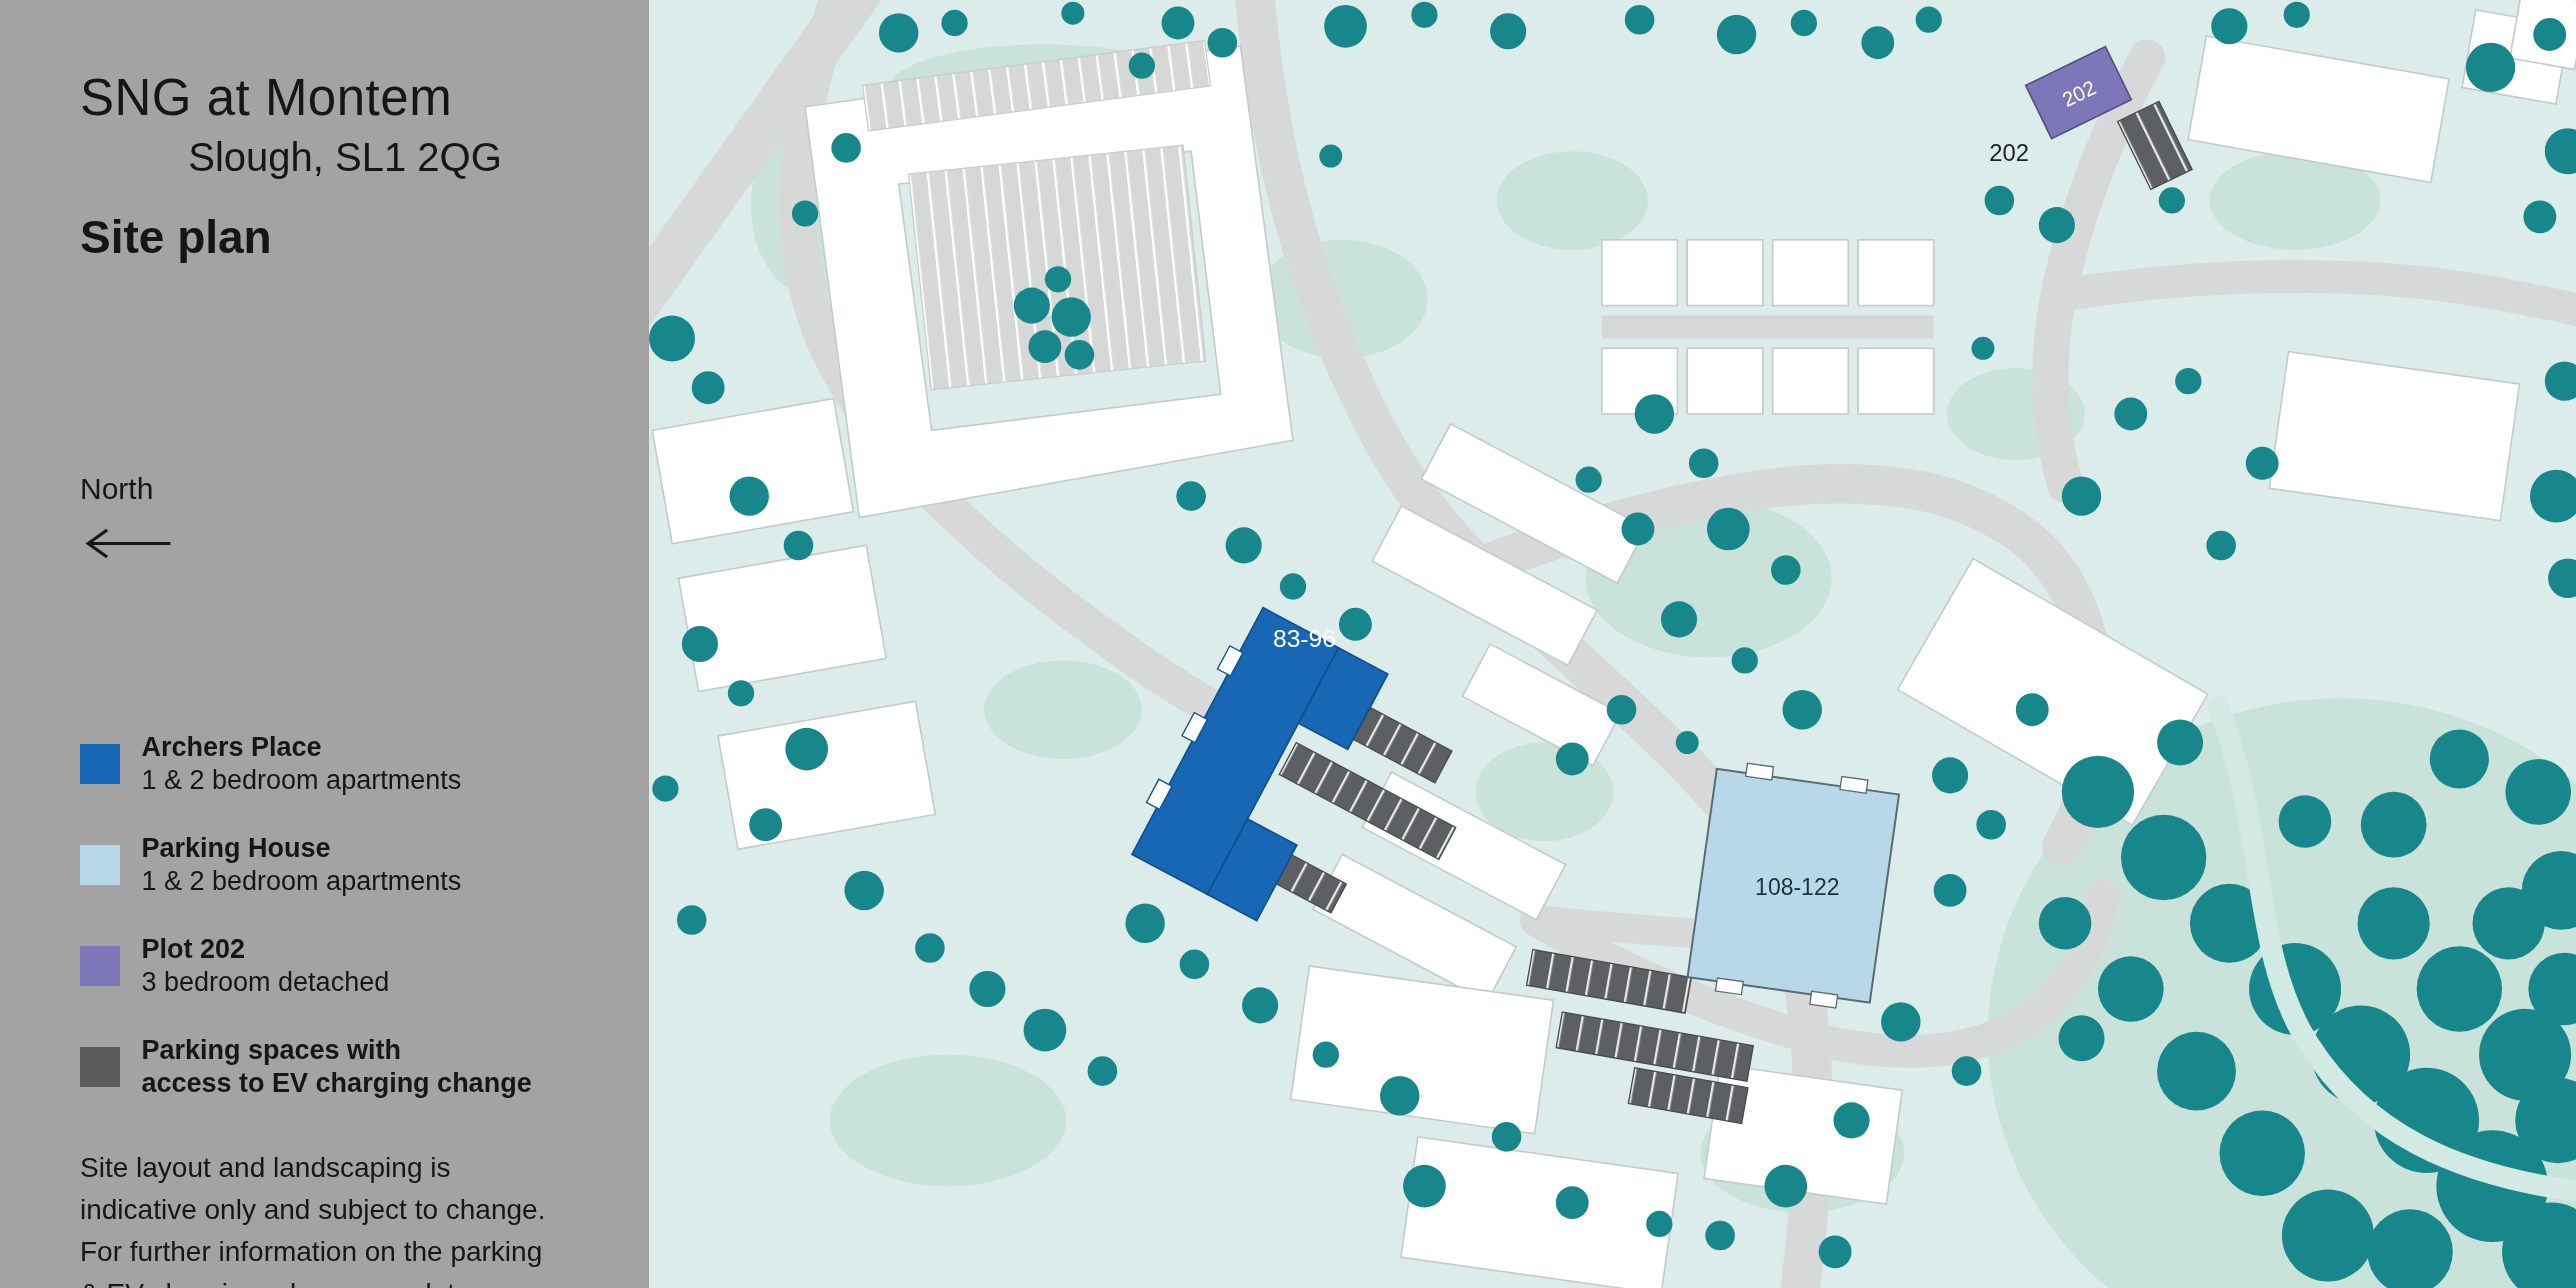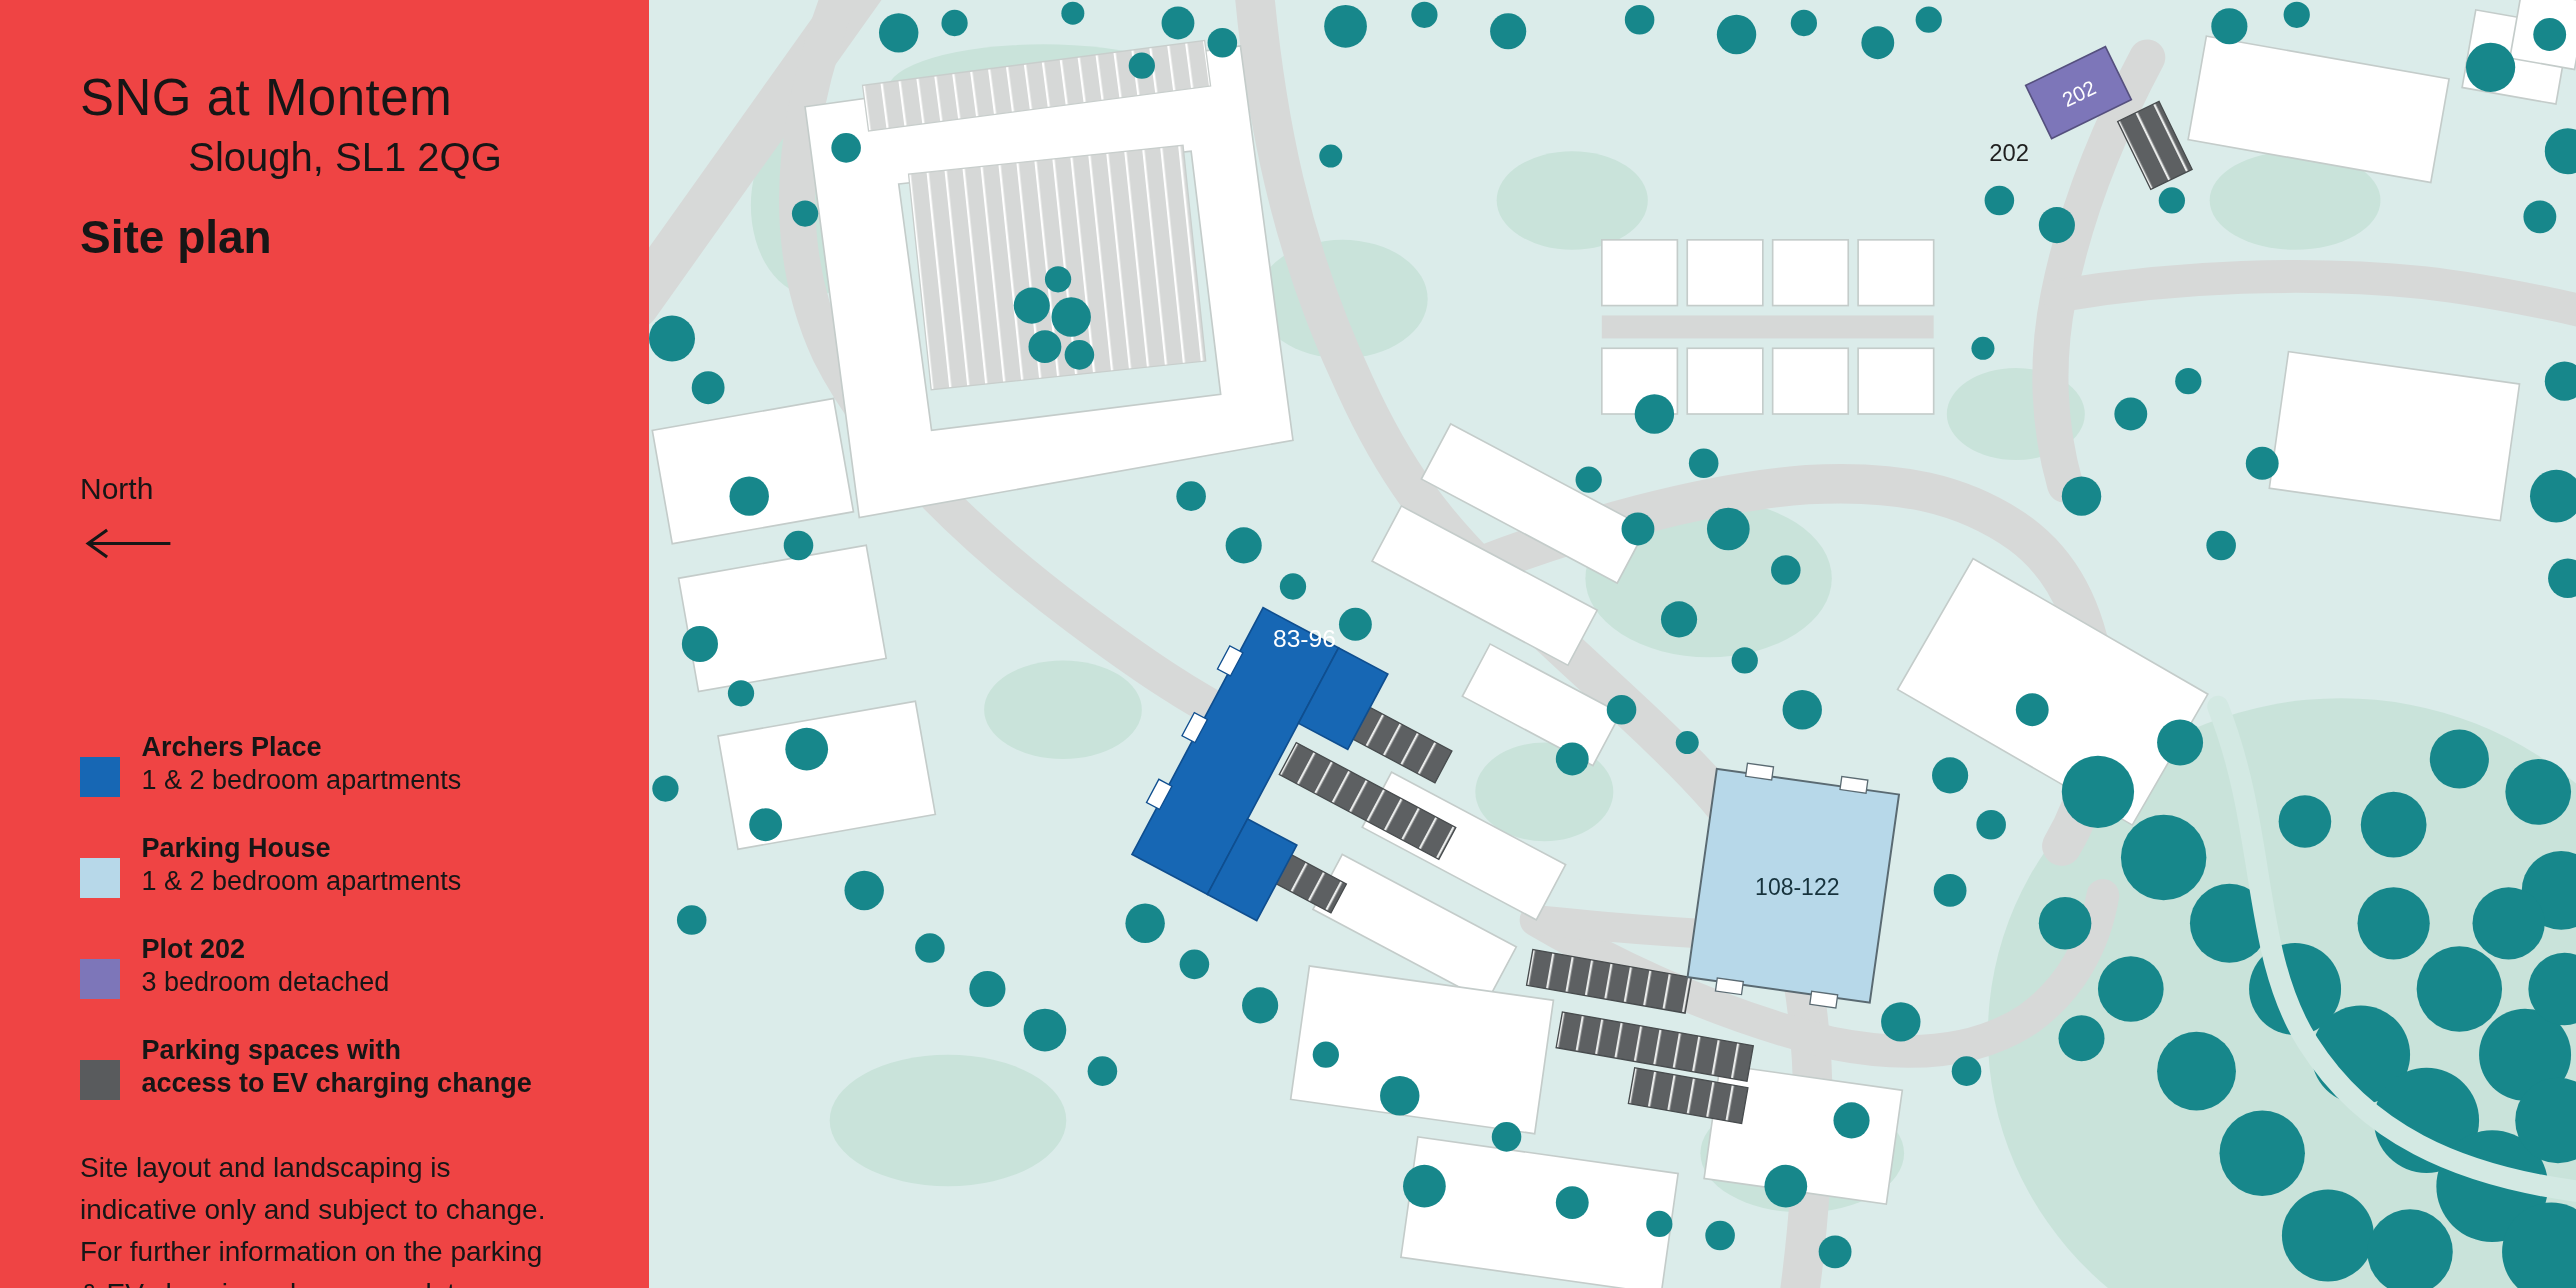--- a/index.html
+++ b/index.html
@@ -2,29 +2,29 @@
 <html><head>
 <meta charset="utf-8">
 <style>
   html,body{margin:0;padding:0;}
   body{
     width:2576px;height:1288px;display:flex;overflow:hidden;
     background:#ffffff;font-family:"Liberation Sans", sans-serif;color:#161616;
   }
   
   .panel{width:649px;min-width:649px;height:1288px;box-sizing:border-box;
-         padding:70px 39px 0 80px;background:#ef4444;}
+         padding:70px 39px 0 80px;background:#a3a3a3;}
   .title{font-size:51px;font-weight:500;margin:0;letter-spacing:0.5px;line-height:1.1;}
   .subtitle{font-size:40px;font-weight:400;margin-top:7.8px;line-height:1.15;text-align:center;}
   .heading{font-size:46px;font-weight:700;margin:32px 0 0;line-height:1.1;}
   .north{margin-top:210px;}
   .north-label{font-size:30px;}
   .north-arrow{display:block;margin-top:15.6px;}
   .legend{margin-top:166px;}
-  .legend-item{display:flex;align-items:flex-end;margin-bottom:35px;}
+  .legend-item{display:flex;align-items:center;margin-bottom:35px;}
   .swatch{width:40px;height:40px;margin-right:21.5px;flex:none;}
   .sw-archers{background:#1767b4;}
   .sw-somerton{background:#b7d8e9;}
   .sw-plot202{background:#7d76b9;}
   .sw-parking{background:#595b5d;}
   .legend-text{font-size:27px;line-height:1.22;}
   .legend-title{font-weight:700;}
   .legend-sub{font-weight:400;}
   .disclaimer{margin-top:47px;font-size:28px;line-height:1.5;width:478px;}
   

